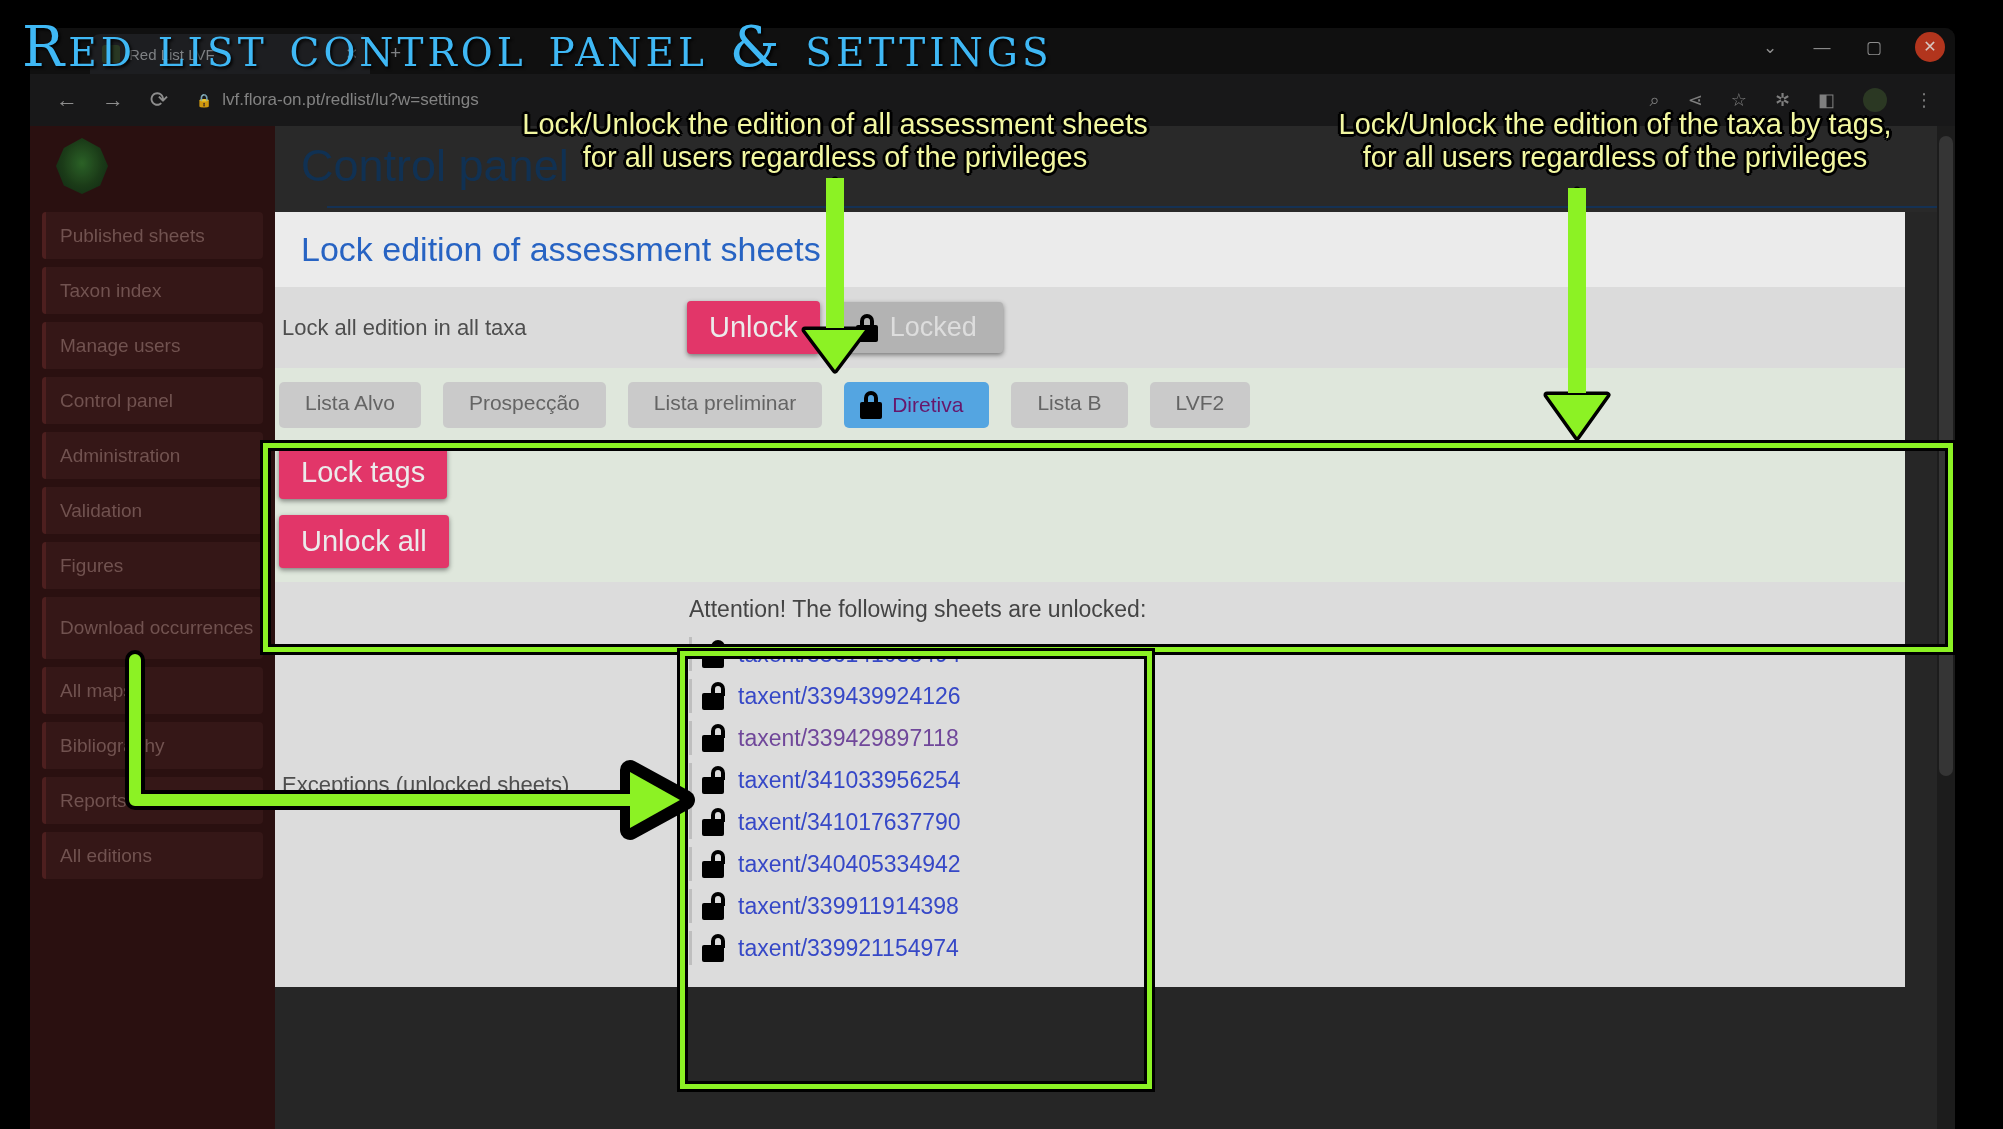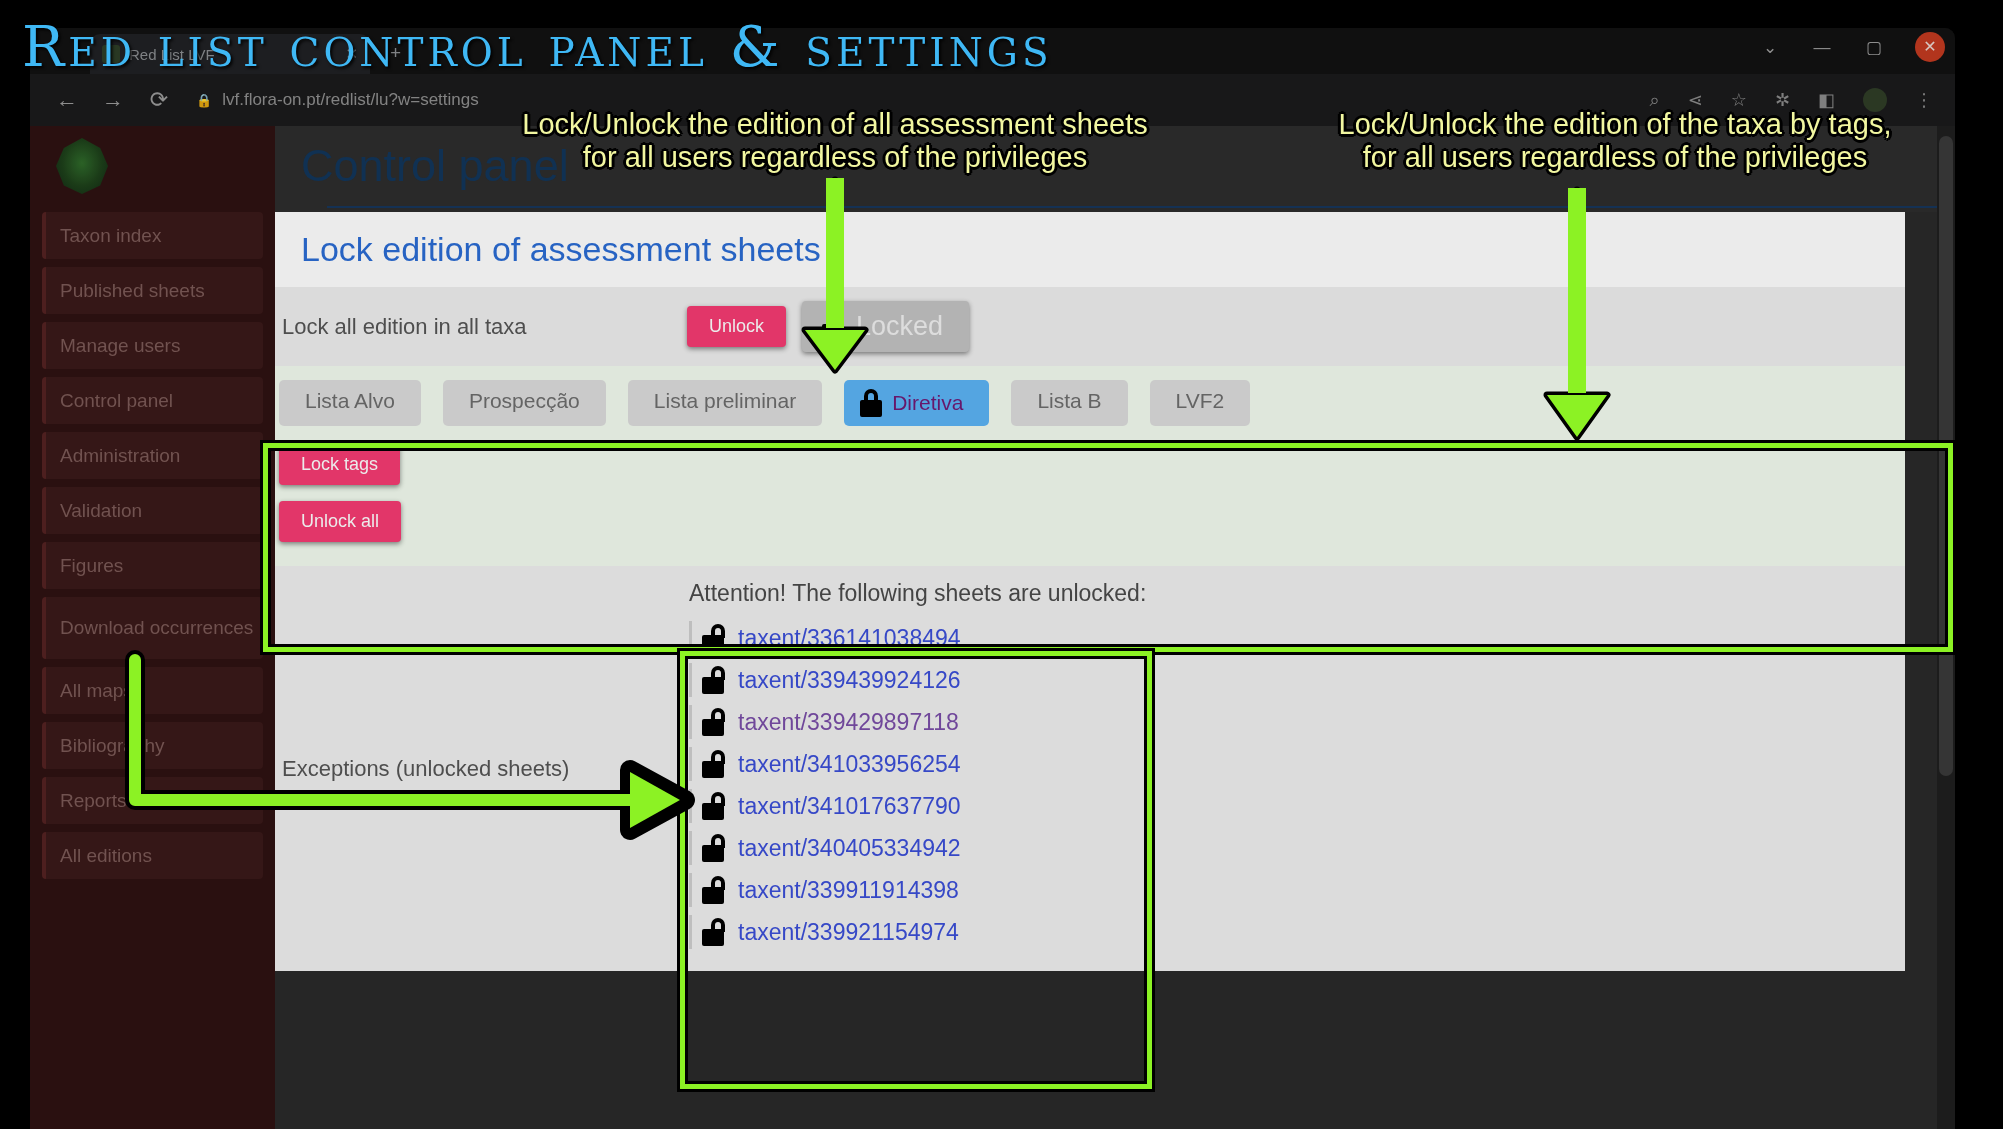--- a/index.html
+++ b/index.html
@@ -115,21 +115,21 @@
   .row-a { background: #eeeeee; min-height: 76px; }
   .row-tags { background: #f2fbef; min-height: 200px; }
   .row-exc { background: #efefef; min-height: 370px; }
   .row-body { flex: 1; padding: 14px 0 14px 0; }
 
   .btn {
     border: none; border-radius: 4px; cursor: pointer;
     font-family: "Liberation Sans", sans-serif;
     box-shadow: 0 2px 5px rgba(0,0,0,.45);
   }
-  .btn-pink { background: #f63b72; color: #fff; font-size: 18px; padding: 10px 22px; }
+  .btn-pink { background: #f63b72; color: #fff; font-size: 29px; padding: 10px 22px; }
   .btn-locked {
     background: #c3c3c3; color: #f0f0f0; font-size: 27px; padding: 10px 26px 10px 20px;
     display: inline-flex; align-items: center; gap: 12px;
   }
   .btn-row { display: flex; align-items: center; gap: 16px; padding-left: 4px; }
 
   .lock-glyph {
     display: inline-block; width: 22px; height: 28px; position: relative; flex: none;
   }
   .lock-glyph .body { position: absolute; bottom: 0; left: 0; width: 22px; height: 17px; background: #000; border-radius: 2px; }
@@ -231,22 +231,22 @@
         <span>◧</span>
         <span class="tb-avatar"></span>
         <span>⋮</span>
       </div>
     </div>
 
     <div class="viewport">
 
       <div class="sidebar">
         <div class="brand-logo"></div>
+        <div class="side-item">Published sheets</div>
         <div class="side-item">Taxon index</div>
-        <div class="side-item">Published sheets</div>
         <div class="side-item">Manage users</div>
         <div class="side-item">Control panel</div>
         <div class="side-item">Administration</div>
         <div class="side-item">Validation</div>
         <div class="side-item">Figures</div>
         <div class="side-item tall">Download occurrences</div>
         <div class="side-item">All maps</div>
         <div class="side-item">Bibliography</div>
         <div class="side-item">Reports</div>
         <div class="side-item">All editions</div>

